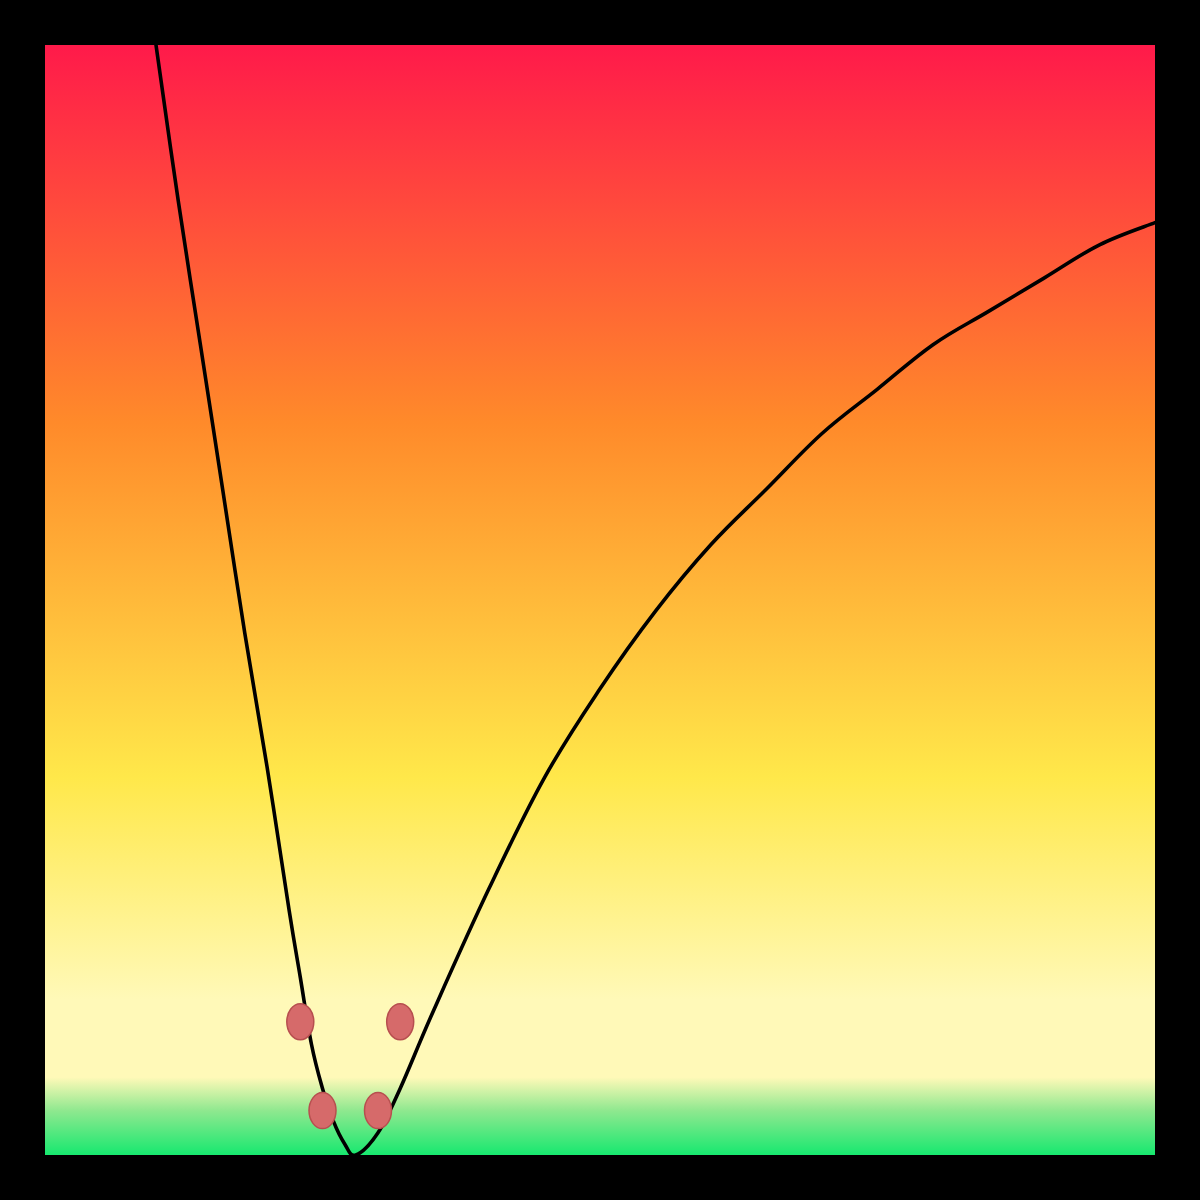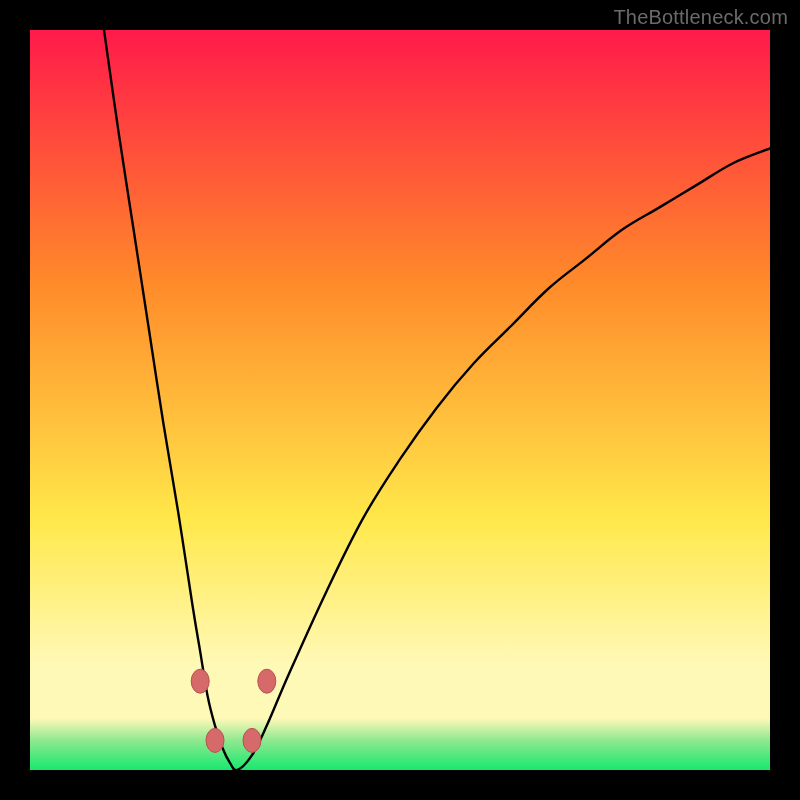--- a/index.html
+++ b/index.html
@@ -78,14 +78,13 @@
       <g id="markers-group">
           <ellipse cx="170.20" cy="651.20" rx="9" ry="12" fill="#d66a6a" stroke="#b74f4f" stroke-width="1"></ellipse>
           <ellipse cx="236.80" cy="651.20" rx="9" ry="12" fill="#d66a6a" stroke="#b74f4f" stroke-width="1"></ellipse>
           <ellipse cx="185.00" cy="710.40" rx="9" ry="12" fill="#d66a6a" stroke="#b74f4f" stroke-width="1"></ellipse>
           <ellipse cx="222.00" cy="710.40" rx="9" ry="12" fill="#d66a6a" stroke="#b74f4f" stroke-width="1"></ellipse>
         </g>
     </svg>
 
   </div>
 
-  <div class="watermark">TheBottleneck.com</div>
 </div>
 
 </body></html>

